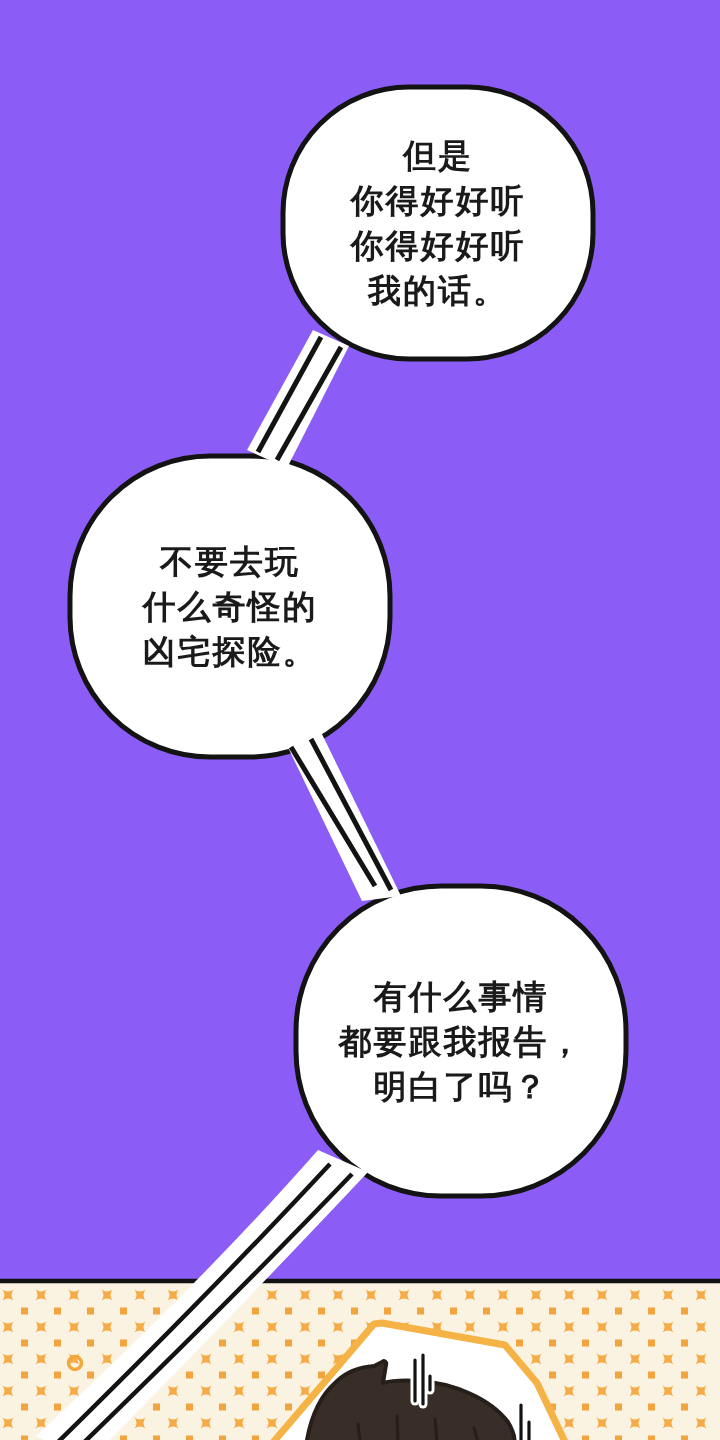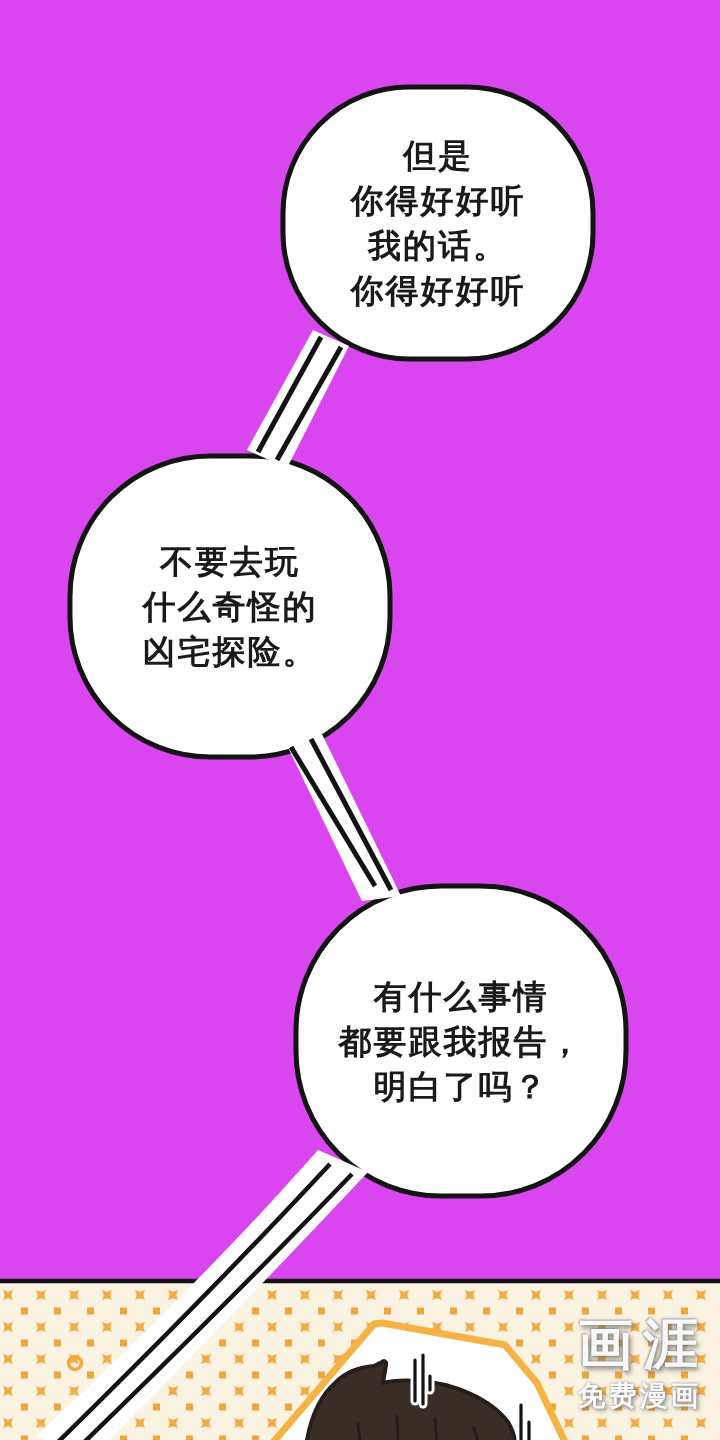--- a/index.html
+++ b/index.html
@@ -1,17 +1,17 @@
 <!DOCTYPE html>
 <html><head>
 <meta charset="utf-8">
 <style>
   html,body{margin:0;padding:0;background:#ffffff}
   .canvas{
-    position:relative;width:720px;height:1440px;overflow:hidden;background:#d946ef;
+    position:relative;width:720px;height:1440px;overflow:hidden;background:#8b5cf6;
     font-family:"Liberation Sans","DejaVu Sans",sans-serif;
   }
   svg.art{position:absolute;left:0;top:0;width:720px;height:1440px;display:block}
   .bubble-text{
     position:absolute;display:flex;flex-direction:column;align-items:center;justify-content:center;
     text-align:center;font-weight:600;font-size:33px;line-height:45px;letter-spacing:2px;color:#1a1a1a;
     pointer-events:none;
   }
   #bt1{left:283px;top:87px;width:310px;height:272px}
   #bt2{left:70px;top:456px;width:320px;height:301px}
@@ -312,32 +312,28 @@
     <path d="M318,1150 L368,1172 Q246,1302 88,1462 L36,1436 Q202,1282 318,1150 Z" fill="#ffffff"></path>
     <g stroke="#131313" stroke-width="4.5" fill="none">
       <path d="M330,1164 Q215,1288 54,1446"></path>
       <path d="M352,1174 Q233,1298 70,1456"></path>
     </g>
   </svg>
 
   <div class="bubble-text" id="bt1">
     <div>但是</div>
     <div>你得好好听</div>
+    <div>你得好好听</div>
     <div>我的话。</div>
-    <div>你得好好听</div>
   </div>
   <div class="bubble-text" id="bt3">
     <div>有什么事情</div>
     <div>都要跟我报告，</div>
     <div>明白了吗？</div>
   </div>
   <div class="bubble-text" id="bt2">
     <div>不要去玩</div>
     <div>什么奇怪的</div>
     <div>凶宅探险。</div>
   </div>
 
-  <div class="watermark">
-    <div class="wm-logo">画涯</div>
-    <div class="wm-tagline">免费漫画</div>
-  </div>
 
 </div>
 
 </body></html>

